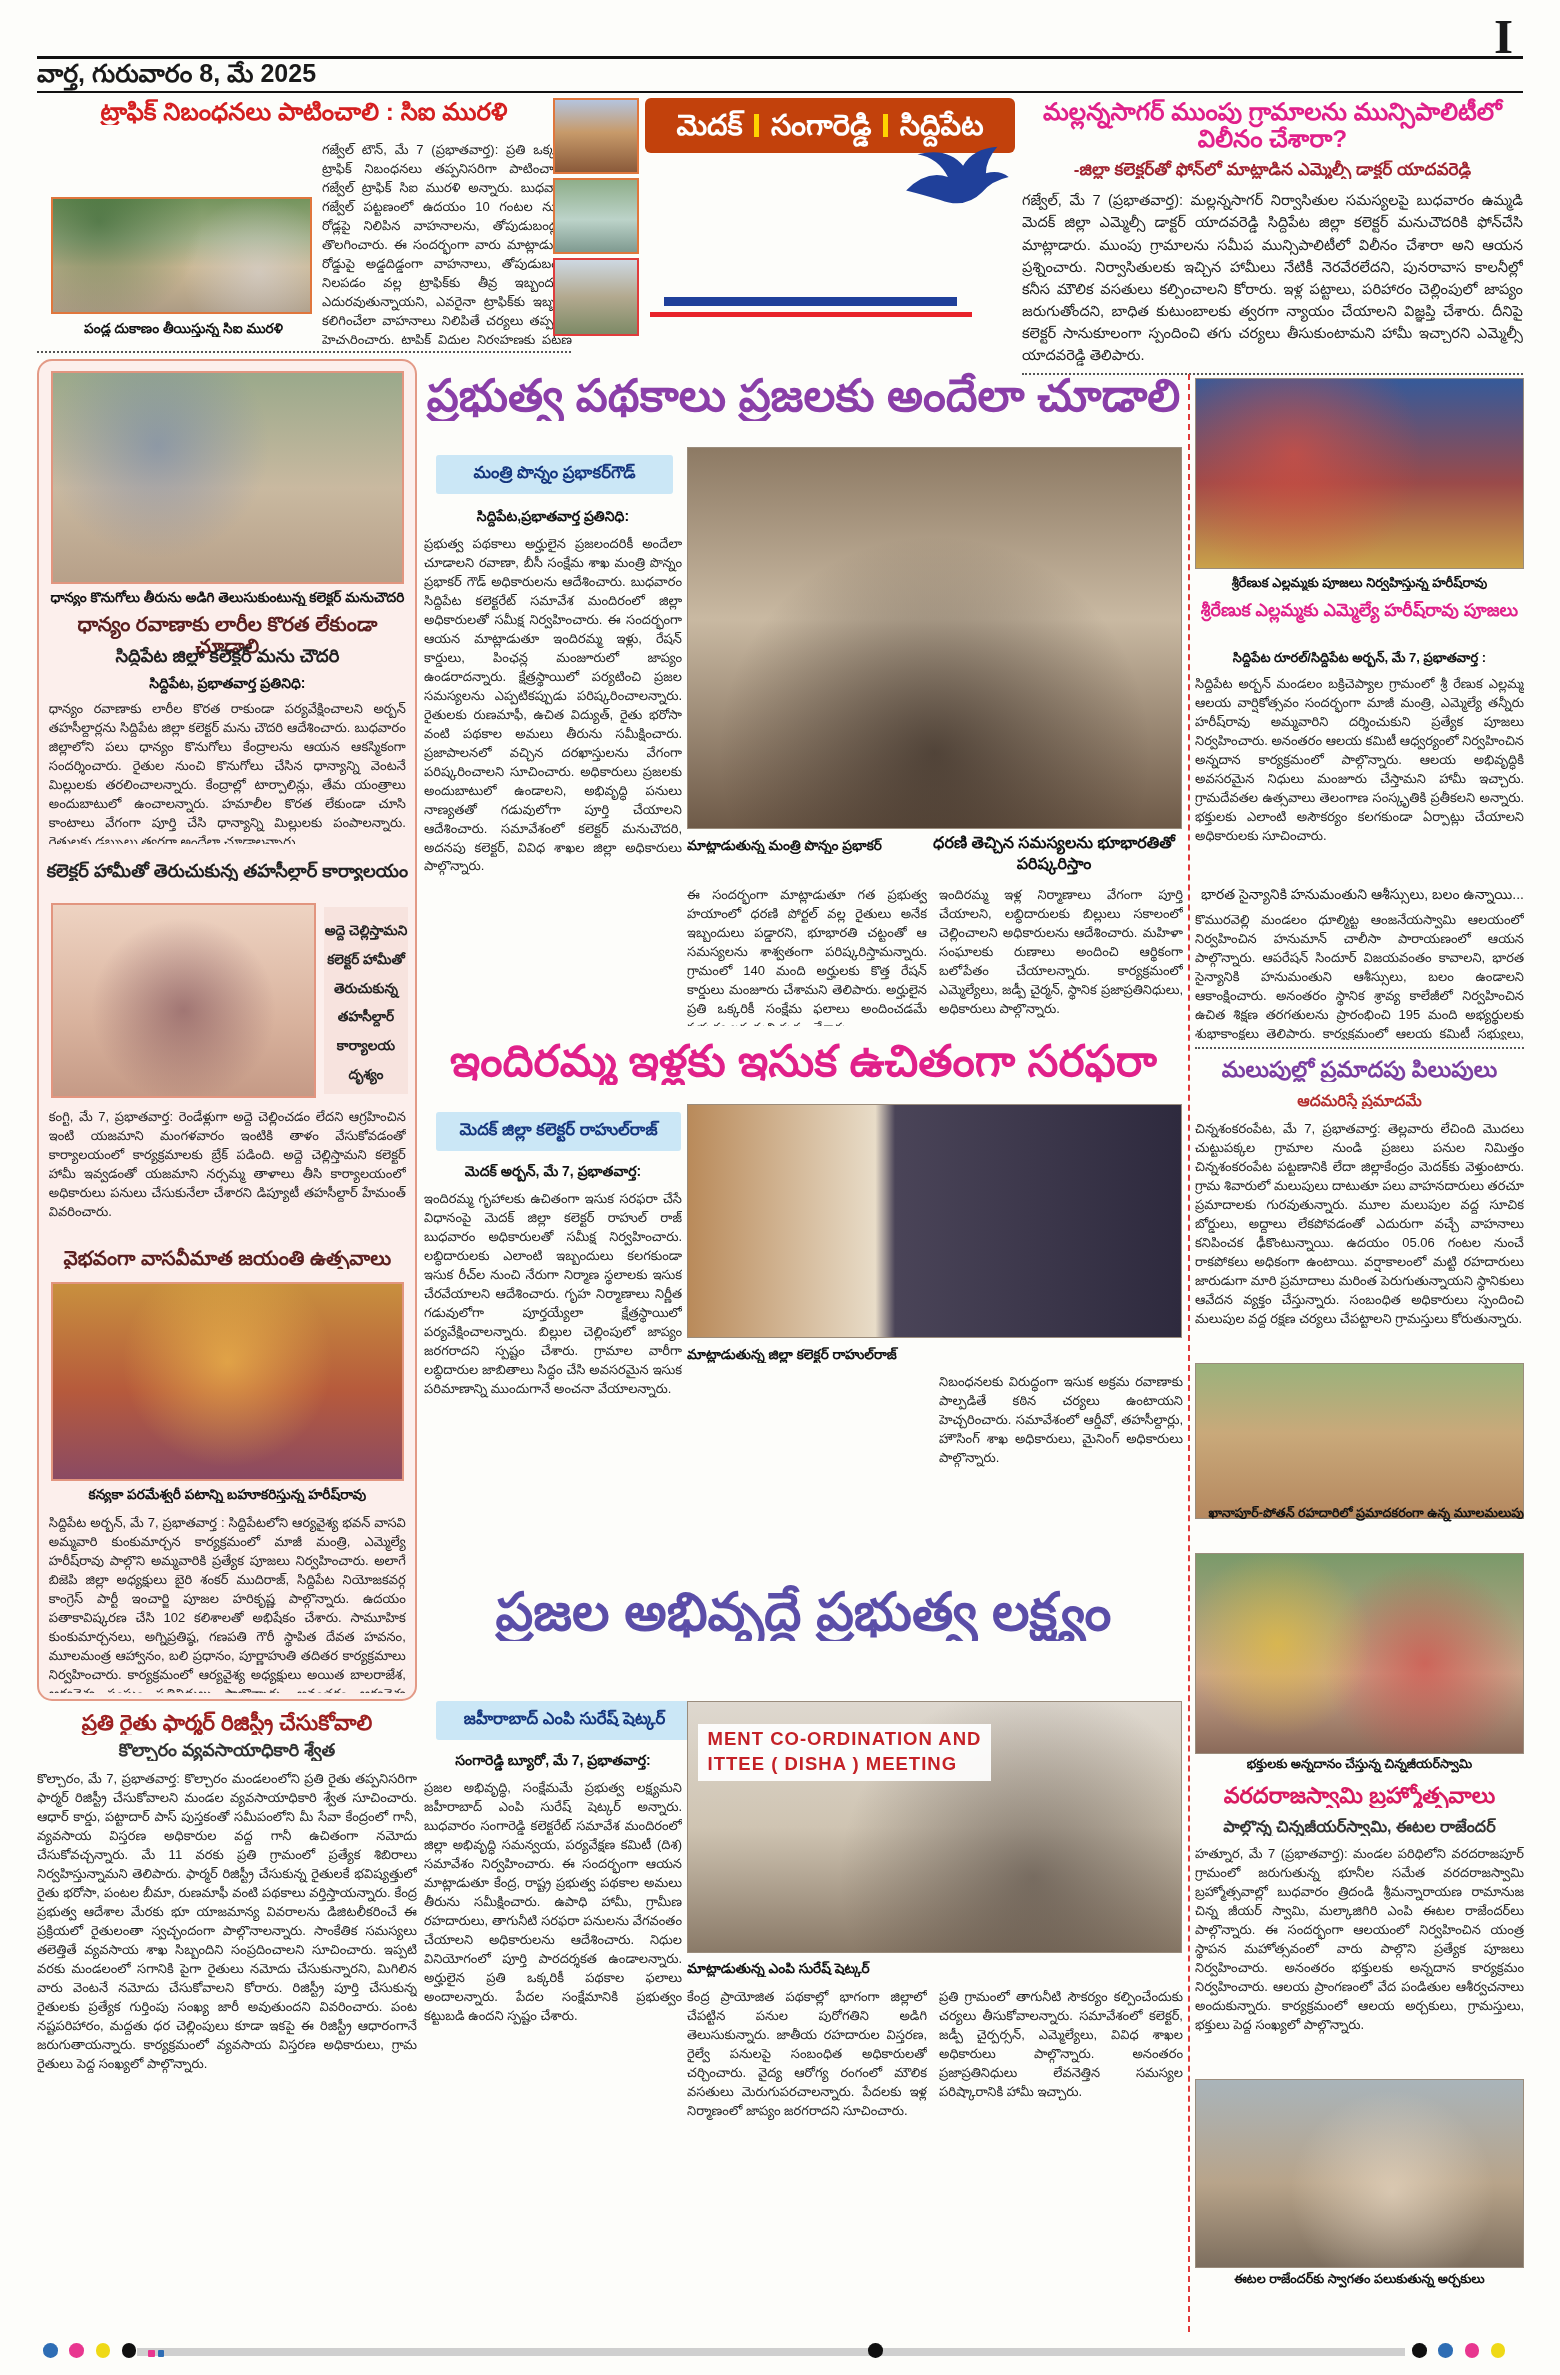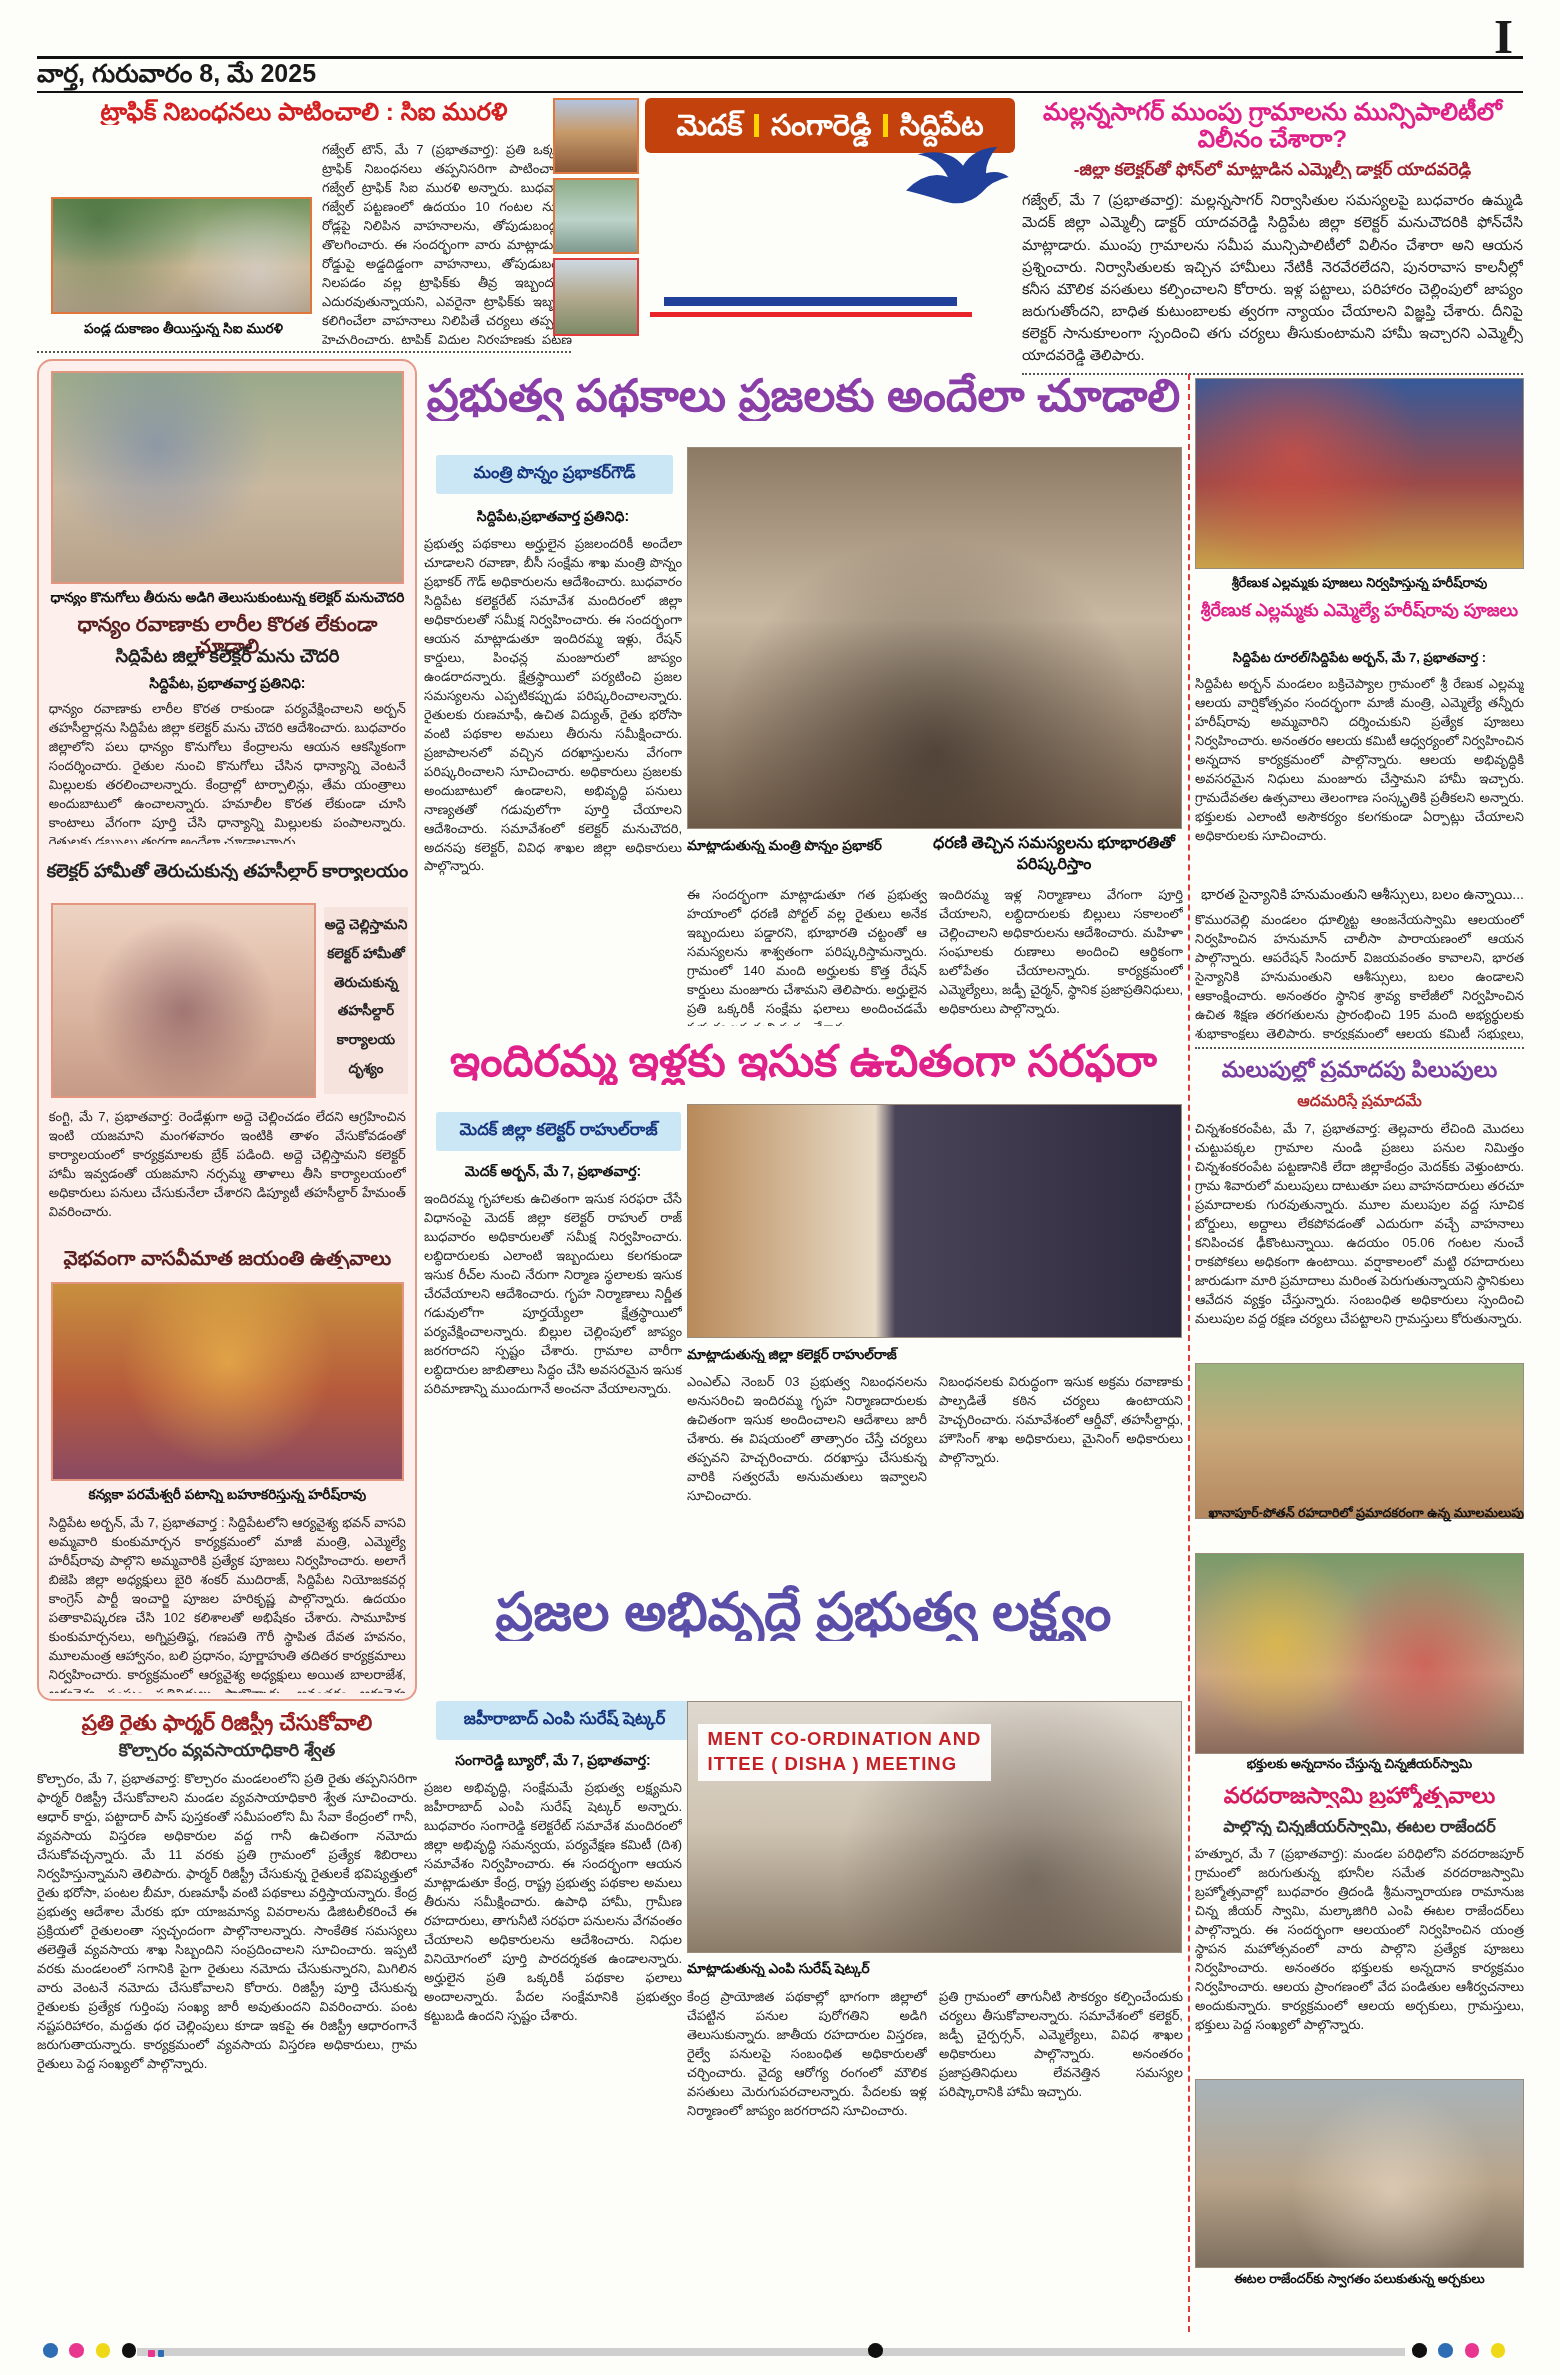--- a/index.html
+++ b/index.html
@@ -48,21 +48,21 @@
   .banner{background:#c2410c;color:#fff;font-weight:bold;font-size:29px;text-align:center;
           border-radius:5.9px;line-height:55px;overflow:hidden;}
   .ybar{display:inline-block;width:4.9px;height:23.4px;background:#ffd400;margin:0 11.7px;vertical-align:-2px;}
   .logo-word{font-weight:bold;color:#20409a;font-size:109px;letter-spacing:2px;line-height:1;
              text-align:center;overflow:hidden;}
   .ul-blue{background:#20409a;}
   .ul-red{background:#e8232a;}
   .vline-red{border-left:2px dashed #e03a3a;}
   .pinkbox{background:#fcefec;border:2.9px solid #e39a86;border-radius:15px;box-sizing:border-box;}
   .sidebox{background:#f7e3de;font-weight:bold;font-size:13.7px;text-align:center;line-height:2.1;
-           color:#222;overflow:hidden;padding-top:4px;box-sizing:border-box;}
+           color:#222;overflow:hidden;padding-top:10px;box-sizing:border-box;}
   .pullq{font-weight:bold;font-size:16px;text-align:center;line-height:1.3;color:#111;overflow:hidden;}
   .bannerstrip{position:absolute;background:rgba(255,255,255,.92);color:#c42127;font-weight:bold;
                font-size:18.5px;line-height:1.35;padding:3.9px 9.8px;letter-spacing:1px;}
   .dotrow .dot{display:inline-block;width:14.6px;height:14.6px;border-radius:50%;margin-right:11.7px;vertical-align:middle;}
   .dotrow.mini .dot{width:6.8px;height:6.8px;border-radius:1px;margin-right:2.9px;}
   .graybar{background:#cfcfcf;}
   .pgno{font-family:"Liberation Serif", serif;font-weight:bold;font-size:49px;}
 </style>
 </head>
 <body>
@@ -117,21 +117,20 @@
     <div class="abs jtext" style="left:515px;top:515px;width:244px;height:140px;">ఇందిరమ్మ ఇళ్ల నిర్మాణాలు వేగంగా పూర్తి చేయాలని, లబ్ధిదారులకు బిల్లులు సకాలంలో చెల్లించాలని అధికారులను ఆదేశించారు. మహిళా సంఘాలకు రుణాలు అందించి ఆర్థికంగా బలోపేతం చేయాలన్నారు. కార్యక్రమంలో ఎమ్మెల్యేలు, జడ్పీ చైర్మన్, స్థానిక ప్రజాప్రతినిధులు, అధికారులు పాల్గొన్నారు.</div>
   </div>
 
   <div class="abs" style="left:424px;top:1036px;width:759px;height:542px;">
     <div class="hl" style="font-size:44px;color:#e0218a;">ఇందిరమ్మ ఇళ్లకు ఇసుక ఉచితంగా సరఫరా</div>
     <div class="abs kicker" style="left:11.7px;top:76px;width:234px;">మెదక్ జిల్లా కలెక్టర్ రాహుల్‌రాజ్</div>
     <div class="abs dl" style="left:0px;top:127px;width:258px;">మెదక్ అర్బన్, మే 7, ప్రభాతవార్త:</div>
     <div class="abs jtext" style="left:0px;top:154px;width:258px;height:382px;">ఇందిరమ్మ గృహాలకు ఉచితంగా ఇసుక సరఫరా చేసే విధానంపై మెదక్ జిల్లా కలెక్టర్ రాహుల్ రాజ్ బుధవారం అధికారులతో సమీక్ష నిర్వహించారు. లబ్ధిదారులకు ఎలాంటి ఇబ్బందులు కలగకుండా ఇసుక రీచ్‌ల నుంచి నేరుగా నిర్మాణ స్థలాలకు ఇసుక చేరవేయాలని ఆదేశించారు. గృహ నిర్మాణాలు నిర్ణీత గడువులోగా పూర్తయ్యేలా క్షేత్రస్థాయిలో పర్యవేక్షించాలన్నారు. బిల్లుల చెల్లింపులో జాప్యం జరగరాదని స్పష్టం చేశారు. గ్రామాల వారీగా లబ్ధిదారుల జాబితాలు సిద్ధం చేసి అవసరమైన ఇసుక పరిమాణాన్ని ముందుగానే అంచనా వేయాలన్నారు.</div>
     <div class="photo ph-corridor" style="left:263px;top:68px;width:495px;height:234px;"></div>
     <div class="abs cap" style="left:263px;top:310px;width:263px;text-align:left;">మాట్లాడుతున్న జిల్లా కలెక్టర్ రాహుల్‌రాజ్</div>
-    <div class="abs jtext" style="left:263px;top:337px;width:240px;height:199px;">ఎంఎల్ఎ నెంబర్ 03 ప్రభుత్వ నిబంధనలను అనుసరించి ఇందిరమ్మ గృహ నిర్మాణదారులకు ఉచితంగా ఇసుక అందించాలని ఆదేశాలు జారీ చేశారు. ఈ విషయంలో తాత్సారం చేస్తే చర్యలు తప్పవని హెచ్చరించారు. దరఖాస్తు చేసుకున్న వారికి సత్వరమే అనుమతులు ఇవ్వాలని సూచించారు.</div>
     <div class="abs jtext" style="left:515px;top:337px;width:244px;height:199px;">నిబంధనలకు విరుద్ధంగా ఇసుక అక్రమ రవాణాకు పాల్పడితే కఠిన చర్యలు ఉంటాయని హెచ్చరించారు. సమావేశంలో ఆర్డీవో, తహసీల్దార్లు, హౌసింగ్ శాఖ అధికారులు, మైనింగ్ అధికారులు పాల్గొన్నారు.</div>
   </div>
 
   <div class="abs" style="left:424px;top:1582px;width:759px;height:751px;">
     <div class="hl" style="font-size:53px;color:#5b4ea8;">ప్రజల అభివృద్ధే ప్రభుత్వ లక్ష్యం</div>
     <div class="abs kicker" style="left:11.7px;top:119px;width:246px;">జహీరాబాద్ ఎంపి సురేష్ షెట్కర్</div>
     <div class="abs dl" style="left:0px;top:170px;width:258px;">సంగారెడ్డి బ్యూరో, మే 7, ప్రభాతవార్త:</div>
     <div class="abs jtext" style="left:0px;top:197px;width:258px;height:546px;">ప్రజల అభివృద్ధి, సంక్షేమమే ప్రభుత్వ లక్ష్యమని జహీరాబాద్ ఎంపి సురేష్ షెట్కర్ అన్నారు. బుధవారం సంగారెడ్డి కలెక్టరేట్ సమావేశ మందిరంలో జిల్లా అభివృద్ధి సమన్వయ, పర్యవేక్షణ కమిటీ (దిశ) సమావేశం నిర్వహించారు. ఈ సందర్భంగా ఆయన మాట్లాడుతూ కేంద్ర, రాష్ట్ర ప్రభుత్వ పథకాల అమలు తీరును సమీక్షించారు. ఉపాధి హామీ, గ్రామీణ రహదారులు, తాగునీటి సరఫరా పనులను వేగవంతం చేయాలని అధికారులను ఆదేశించారు. నిధుల వినియోగంలో పూర్తి పారదర్శకత ఉండాలన్నారు. అర్హులైన ప్రతి ఒక్కరికీ పథకాల ఫలాలు అందాలన్నారు. పేదల సంక్షేమానికి ప్రభుత్వం కట్టుబడి ఉందని స్పష్టం చేశారు.</div>
     <div class="photo ph-disha" style="left:263px;top:119px;width:495px;height:252px;">
       <div class="bannerstrip" style="left:9.8px;top:21.5px;">

